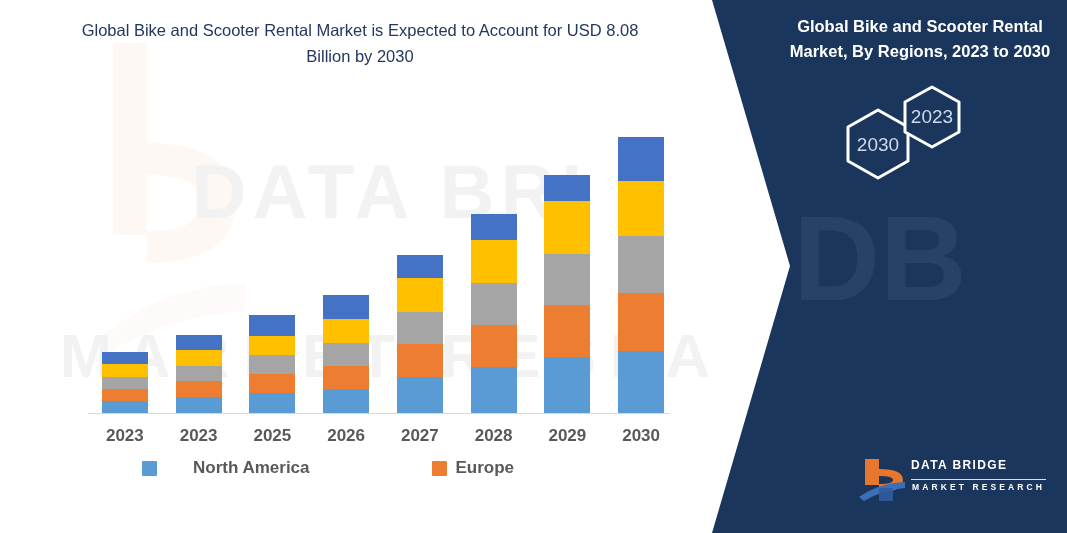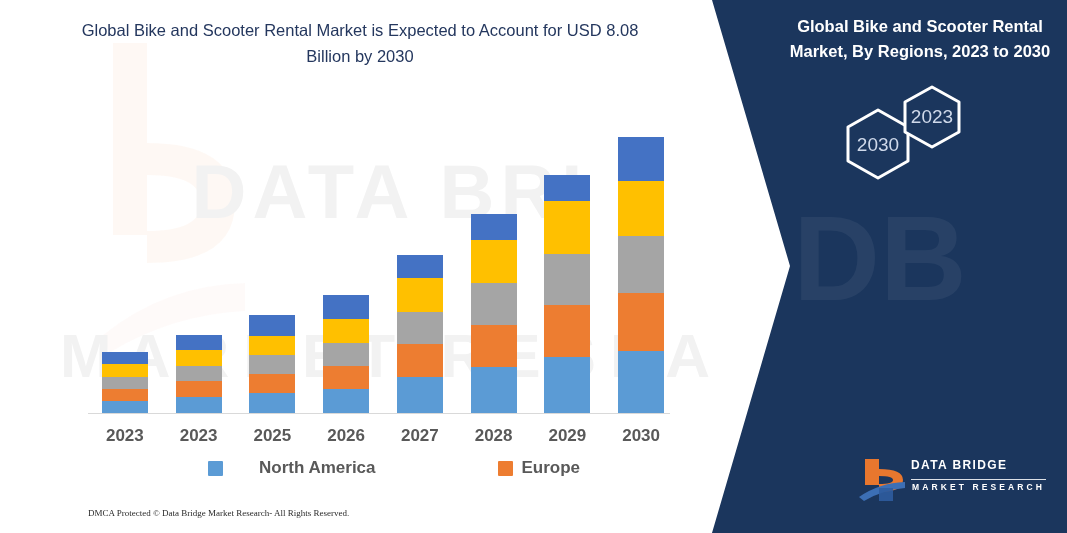--- a/index.html
+++ b/index.html
@@ -62,21 +62,21 @@
     width:72px;text-align:center;
     font-size:17px;font-weight:700;color:#595959;
     font-family:"Liberation Sans", sans-serif;
   }
 
   .legend{
     position:absolute;left:88px;top:455px;width:600px;height:26px;
     display:flex;align-items:center;
   }
   .legend-item{display:flex;align-items:center;gap:9px;}
-  .legend-item.na{margin-left:120px;gap:36px;}
+  .legend-item.na{margin-left:54px;gap:36px;}
   .legend-item.eu{margin-left:122px;}
   .legend-swatch{width:15px;height:15px;display:inline-block;border-radius:1px;}
   .legend-label{
     font-size:17px;font-weight:700;color:#595959;white-space:nowrap;
   }
 
   .footer{
     position:absolute;left:88px;top:508px;width:600px;
     font-family:"Liberation Serif", serif;
     font-size:9px;color:#2b2b2b;
@@ -228,21 +228,20 @@
           <span class="legend-swatch" style="background: rgb(91, 155, 213);"></span>
           <span class="legend-label">North America</span>
         </div>
         <div class="legend-item eu">
           <span class="legend-swatch" style="background: rgb(237, 125, 49);"></span>
           <span class="legend-label">Europe</span>
         </div>
       </div>
 
     <div class="footer">
-      <div class="dmca">DMCA Protected © Data Bridge Market Research-  All Rights Reserved.</div>
     </div>
   </div>
 
   <svg class="right-panel" viewBox="0 0 1067 533">
     <path d="M712 0 L1067 0 L1067 533 L712 533 L790 266 Z" fill="#1B365D"></path>
     <g opacity="0.055">
       <text x="880" y="300" font-family="Liberation Sans, sans-serif" font-size="120" font-weight="700" fill="#ffffff" text-anchor="middle">DB</text>
     </g>
   </svg>
 

